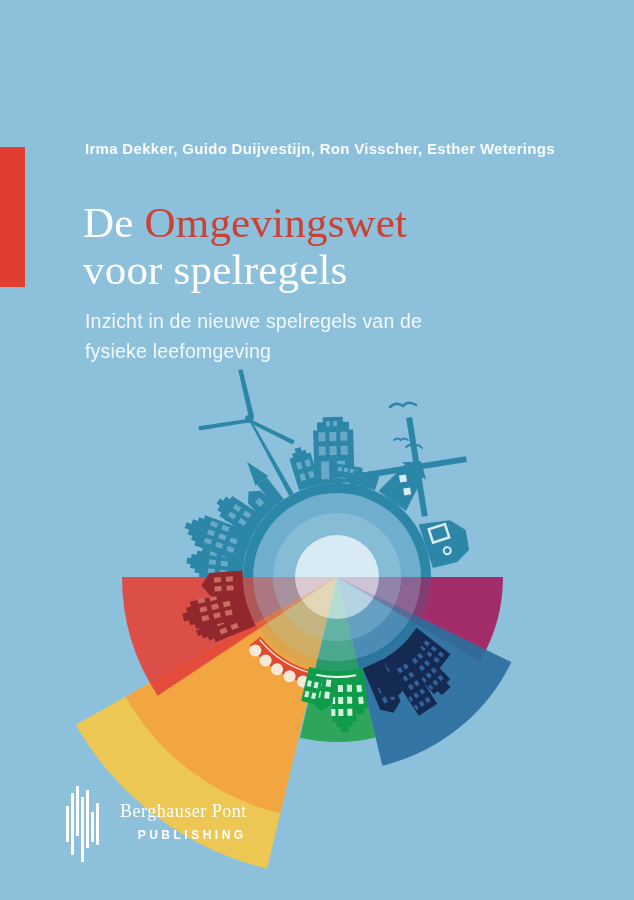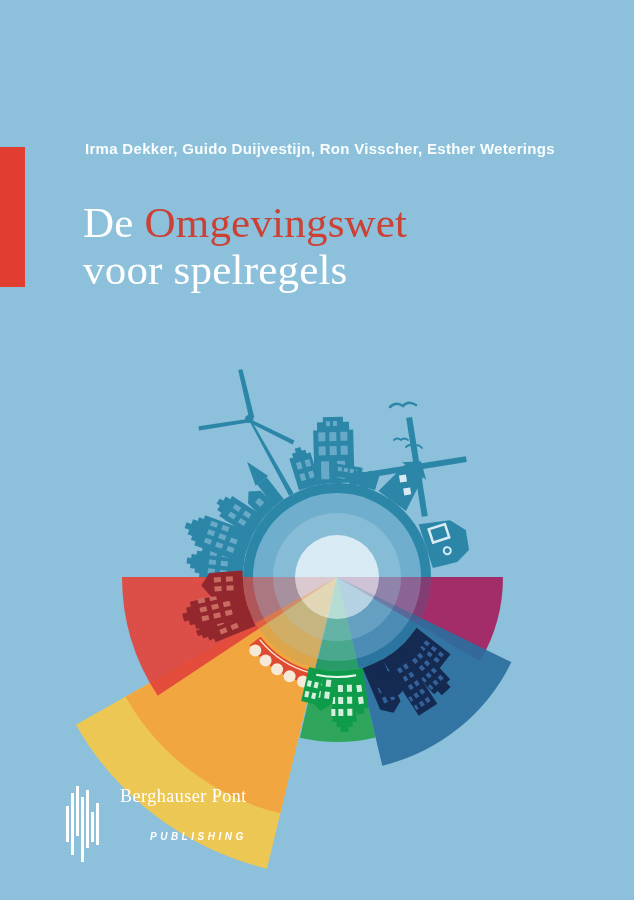--- a/index.html
+++ b/index.html
@@ -10,42 +10,46 @@
            color:#FAFDFE;letter-spacing:.3px;}
   .title{position:absolute;left:83px;top:199px;font-family:"Liberation Serif",serif;
          font-weight:400;font-size:43px;line-height:47px;color:#FFFFFF;letter-spacing:.2px;}
   .title .hl{color:#CC4133;}
   .subtitle{position:absolute;left:85px;top:306px;font-size:19.5px;line-height:30px;
             font-weight:500;color:#F2F9FC;letter-spacing:.2px;}
   .illu{position:absolute;left:0;top:0;}
   .publisher{position:absolute;left:64px;top:784px;display:flex;align-items:flex-end;justify-content:center;}
   .pub-text{margin-left:16px;padding-bottom:28px;}
   .pub-name{font-family:"Liberation Serif",serif;font-size:18px;color:#FFFFFF;letter-spacing:.5px;}
-  .pub-tag{font-size:10px;font-weight:700;color:#FFFFFF;letter-spacing:3.5px;margin-top:24px;
-           text-align:right;font-style:italic;}
+  .pub-tag{font-size:12px;font-weight:700;color:#FFFFFF;letter-spacing:3.5px;margin-top:6px;
+           text-align:right;}
   
   .t{fill:#2B86A8;} .w{fill:#69A9C8;} 
   .mb{fill:#93272E;} .mw{fill:#C96B61;}
   .gb{fill:#0E9C4A;} .gw{fill:#D3F0DC;}
   .nb{fill:#152A50;} .nw{fill:#33619B;}
 </style>
 </head>
 <body>
 
 <div class="cover">
 
   <div class="accent-bar"></div>
 
   <div class="authors">Irma Dekker, Guido Duijvestijn, Ron Visscher, Esther Weterings</div>
 
   <div class="title">
     <span>De </span><span class="hl">Omgevingswet</span><br>
     <span>voor spelregels</span>
   </div>
 
+  <div class="subtitle">
+    <span>Inzicht in de nieuwe spelregels van de</span><br>
+    <span>fysieke leefomgeving</span>
+  </div>
 
   <svg class="illu" width="634" height="900" viewBox="0 0 634 900">
     <defs>
       <radialGradient id="gRed" gradientUnits="userSpaceOnUse" cx="337" cy="577" r="215">
         <stop offset="0" stop-color="#E2453B" stop-opacity=".2"></stop>
           <stop offset=".195" stop-color="#E2453B" stop-opacity=".2"></stop>
         <stop offset=".195" stop-color="#E2453B" stop-opacity=".36"></stop>
           <stop offset=".298" stop-color="#E2453B" stop-opacity=".36"></stop>
         <stop offset=".298" stop-color="#E2453B" stop-opacity=".52"></stop>
           <stop offset=".391" stop-color="#E2453B" stop-opacity=".52"></stop>

